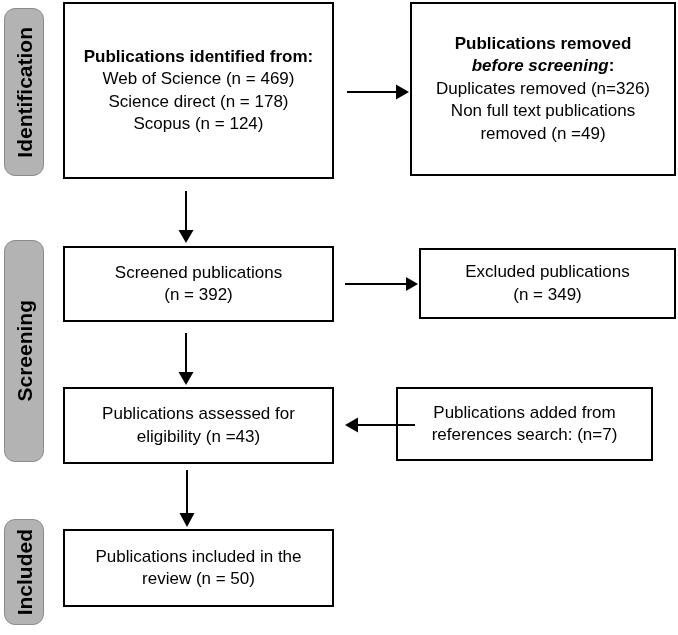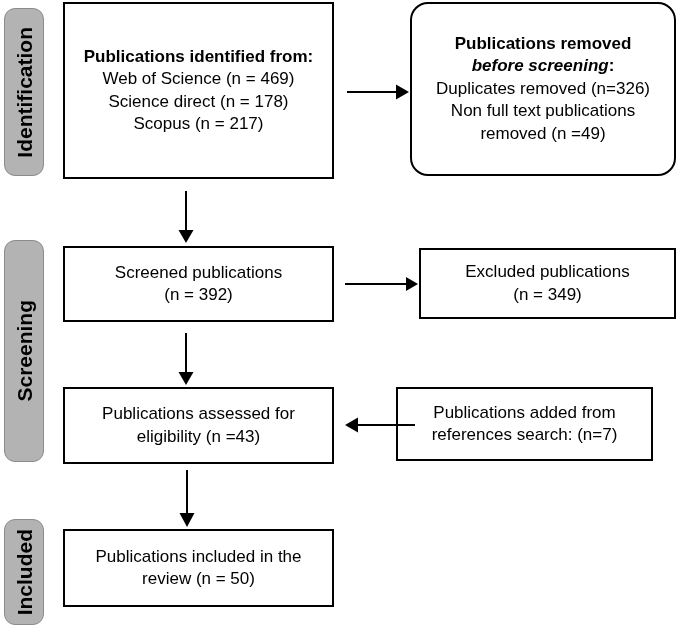--- a/index.html
+++ b/index.html
@@ -61,21 +61,21 @@
   }
   .flowbox .box-text {
     font-size: 17px;
     line-height: 1.32;
     padding: 0 6px;
   }
   .flowbox .box-text .b { font-weight: bold; }
   .flowbox .box-text .bi { font-weight: bold; font-style: italic; }
 
   #box-identified { left: 63px;  top: 2px;   width: 271px; height: 177px; }
-  #box-removed    { left: 410px; top: 2px;   width: 266px; height: 174px; border-radius: 18px; }
+  #box-removed    { left: 410px; top: 2px;   width: 266px; height: 174px; }
   #box-screened   { left: 63px;  top: 246px; width: 271px; height: 76px;  }
   #box-excluded   { left: 419px; top: 248px; width: 257px; height: 71px;  }
   #box-eligible   { left: 63px;  top: 387px; width: 271px; height: 77px; align-items: center;  }
   #box-added      { left: 396px; top: 387px; width: 257px; height: 74px;  }
   #box-included   { left: 63px;  top: 529px; width: 271px; height: 78px;  }
 
   
   #arrows {
     position: absolute;
     left: 0; top: 0;
@@ -98,21 +98,21 @@
 
   <div class="stage" id="stage-included">
     <span class="stage-label">Included</span>
   </div>
 
   <div class="flowbox" id="box-identified">
     <div class="box-text">
       <span class="b">Publications identified from:</span><br>
       <span>Web of Science (n = 469)</span><br>
       <span>Science direct (n = 178)</span><br>
-      <span>Scopus (n = 217)</span>
+      <span>Scopus (n = 124)</span>
     </div>
   </div>
 
   <div class="flowbox" id="box-removed">
     <div class="box-text">
       <span class="b">Publications removed</span><br>
       <span class="bi">before screening</span><span class="b">:</span><br>
       <span>Duplicates removed</span><span> (n=326)</span><br>
       <span>Non full text publications removed (n =49)</span>
     </div>

